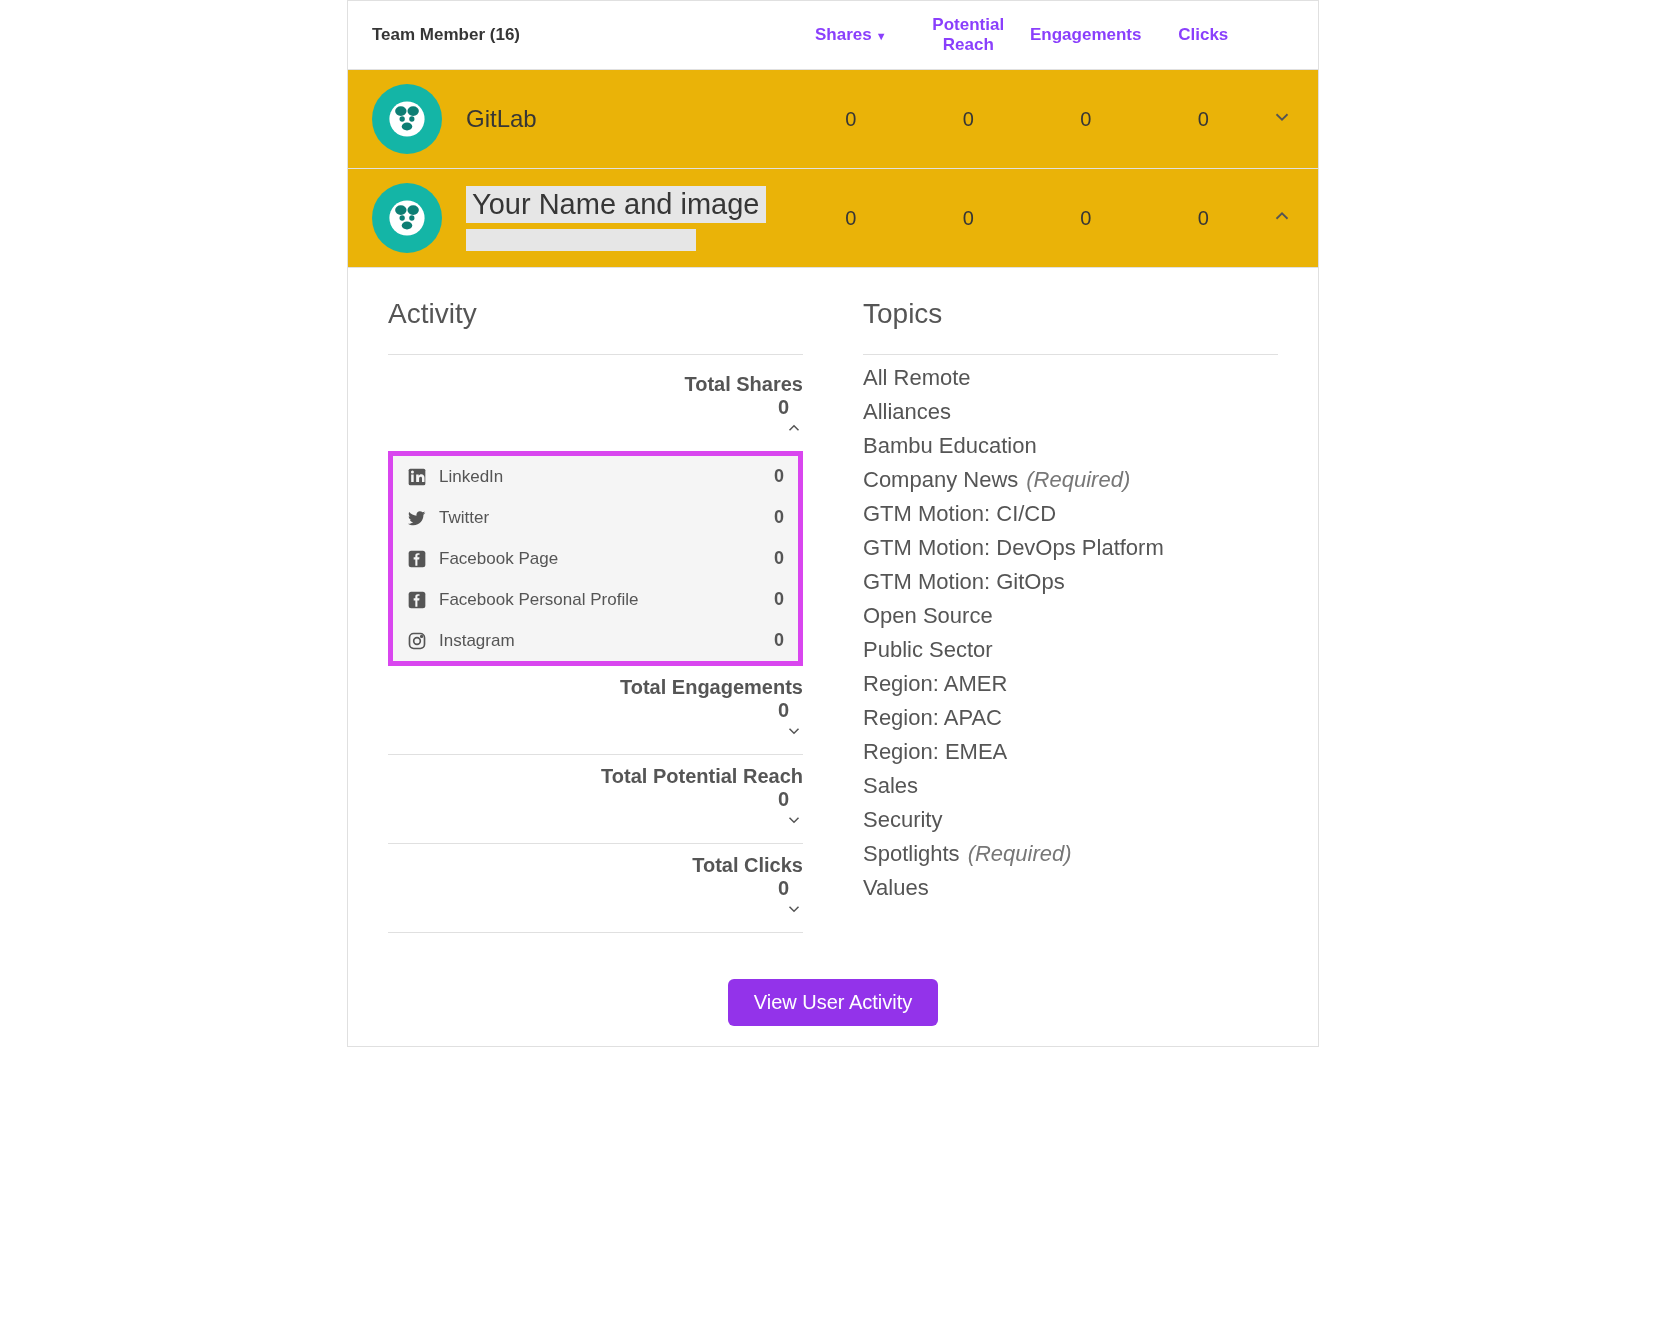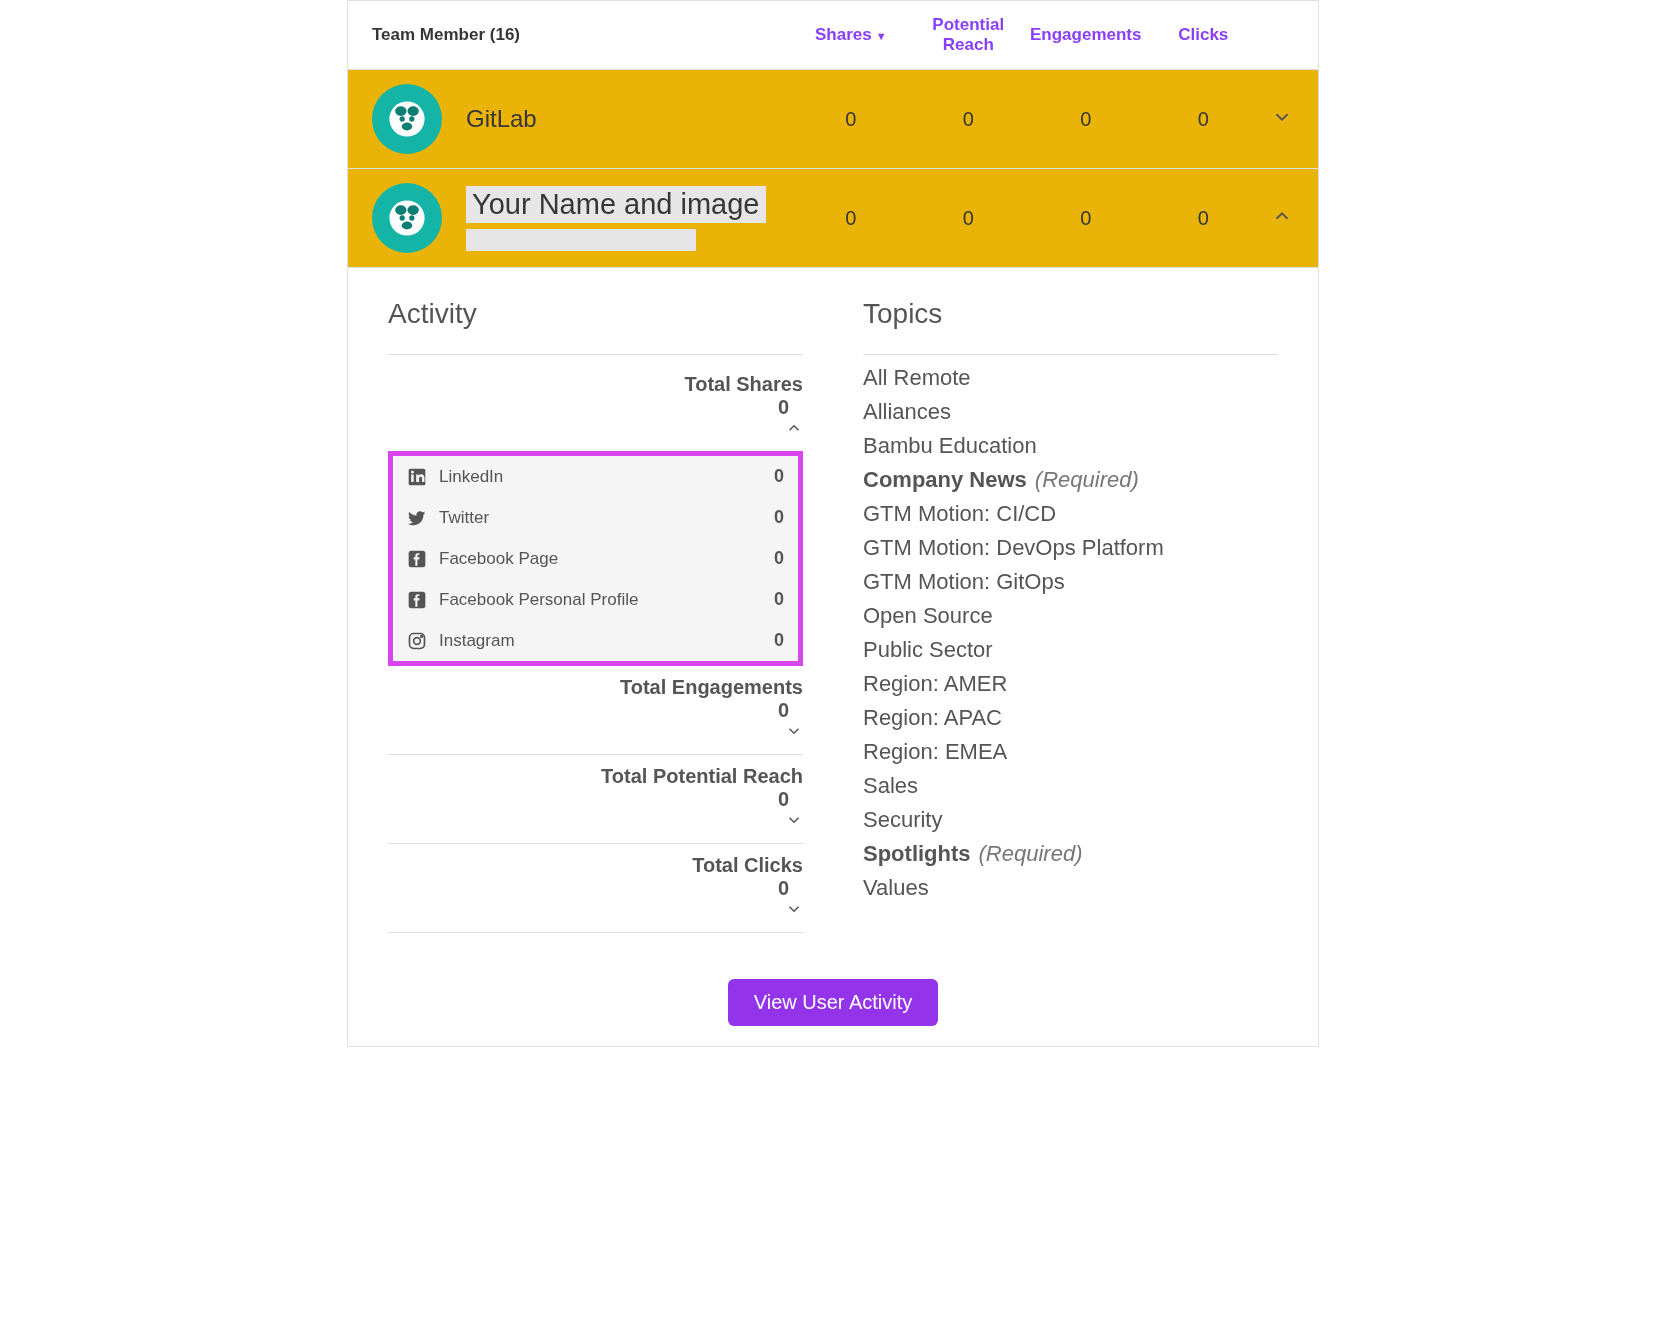--- a/index.html
+++ b/index.html
@@ -131,21 +131,21 @@
     display: flex;
     flex-direction: column;
     gap: 8px;
     border-top: 1px solid #e0e0e0;
     padding-top: 10px;
   }
   .topic-item {
     font-size: 22px;
     color: #555;
   }
-  .topic-item.required .tname { font-weight: 700; }
+  .topic-item.required .tname { font-weight: 400; }
   .topic-item .treq { font-style: italic; color: #777; margin-left: 8px; }
   .action-btn-wrap {
     text-align: center;
     padding: 6px 0 20px 0;
   }
   .action-btn {
     display: inline-block;
     background: #9333ea;
     color: #fff;
     font-size: 20px;

